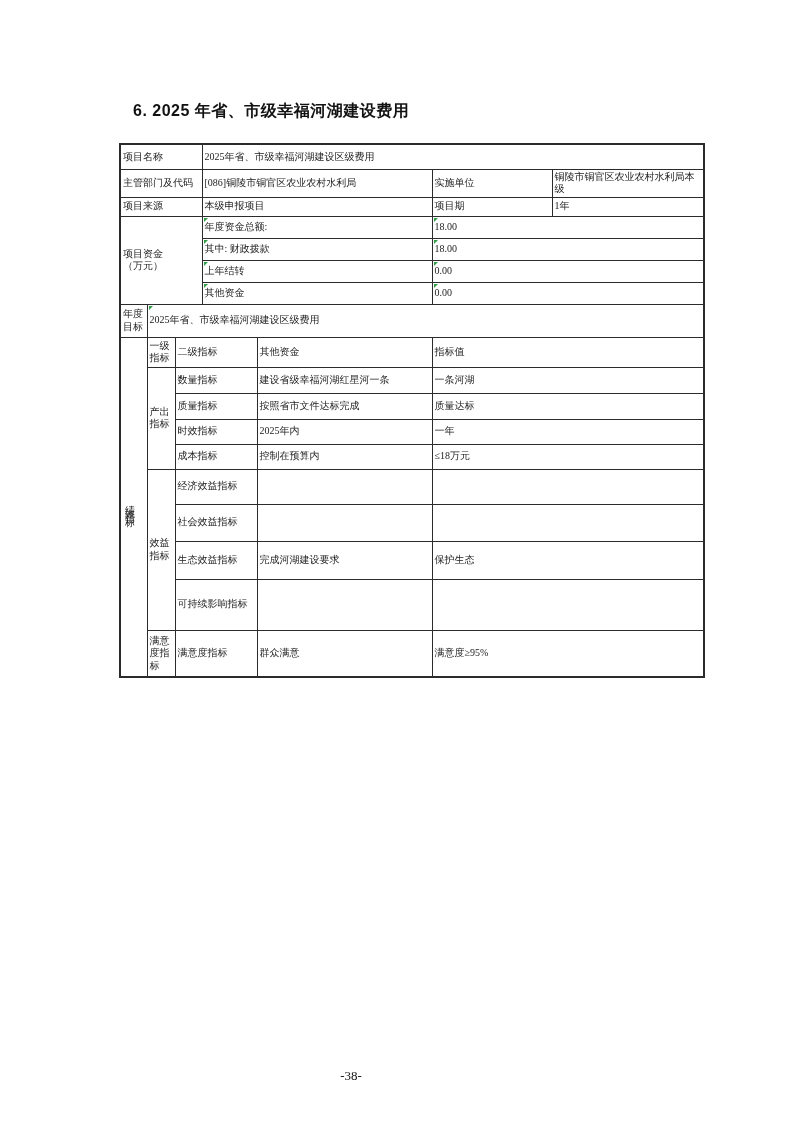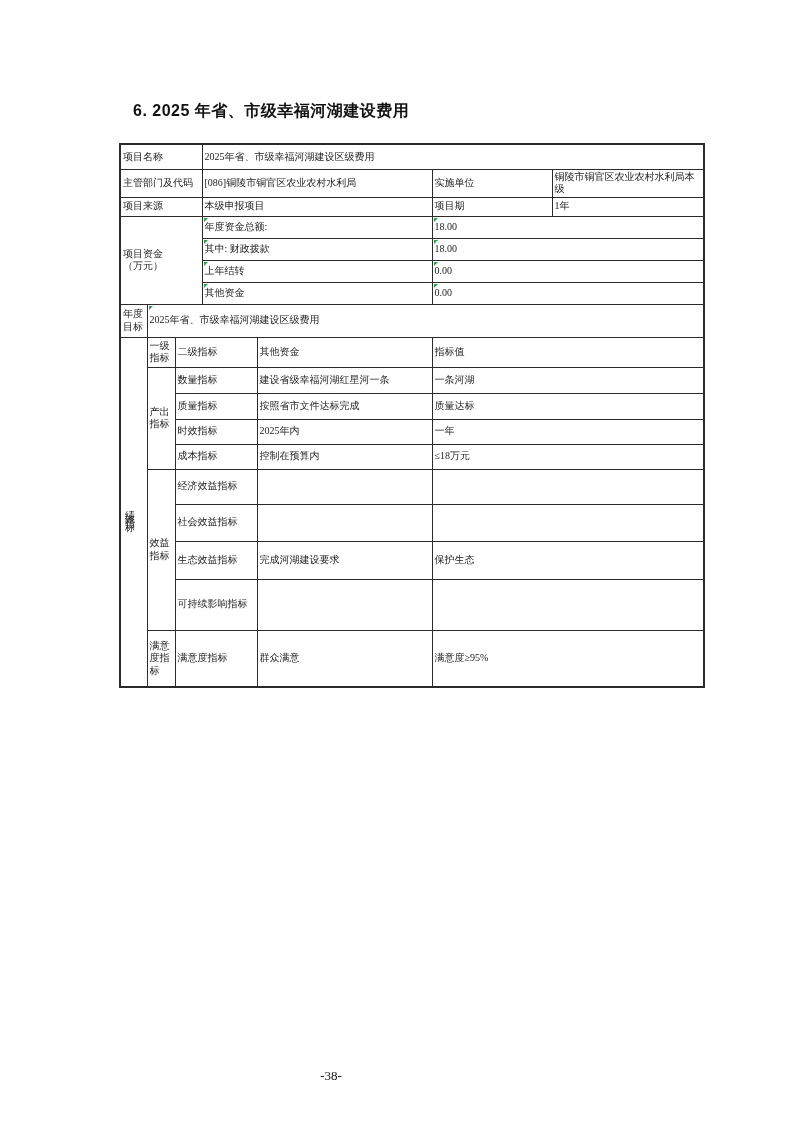--- a/index.html
+++ b/index.html
@@ -56,20 +56,21 @@
   .gt::after{
     content:"";position:absolute;top:1px;left:1px;width:0;height:0;
     border-top:4px solid #2f9e44;border-right:4px solid transparent;
   }
   .subtitle-row.gt::after{top:2px;left:1px;}
   
   .footer{
     position:absolute;left:0;top:1068px;width:662px;
     text-align:center;font-size:13px;color:#111;
     font-family:"Liberation Serif", serif;
+    padding-left:20px;
   }
 </style>
 </head>
 <body>
 
 <div class="doc-heading">6. 2025 年省、市级幸福河湖建设费用</div>
 
 <div class="table-wrap">
 
 
@@ -178,21 +179,21 @@
       <td colspan="2">生态效益指标</td>
       <td>完成河湖建设要求</td>
       <td colspan="2">保护生态</td>
     </tr>
     <tr style="height:51px">
       <td colspan="2">可持续影响指标</td>
       <td></td>
       <td colspan="2"></td>
     </tr>
 
-    <tr style="height:57px">
+    <tr style="height:47px">
       <th>满意度指标</th>
       <td colspan="2">满意度指标</td>
       <td>群众满意</td>
       <td colspan="2">满意度≥95%</td>
     </tr>
 
   </tbody>
     </table>
 </div>
 

